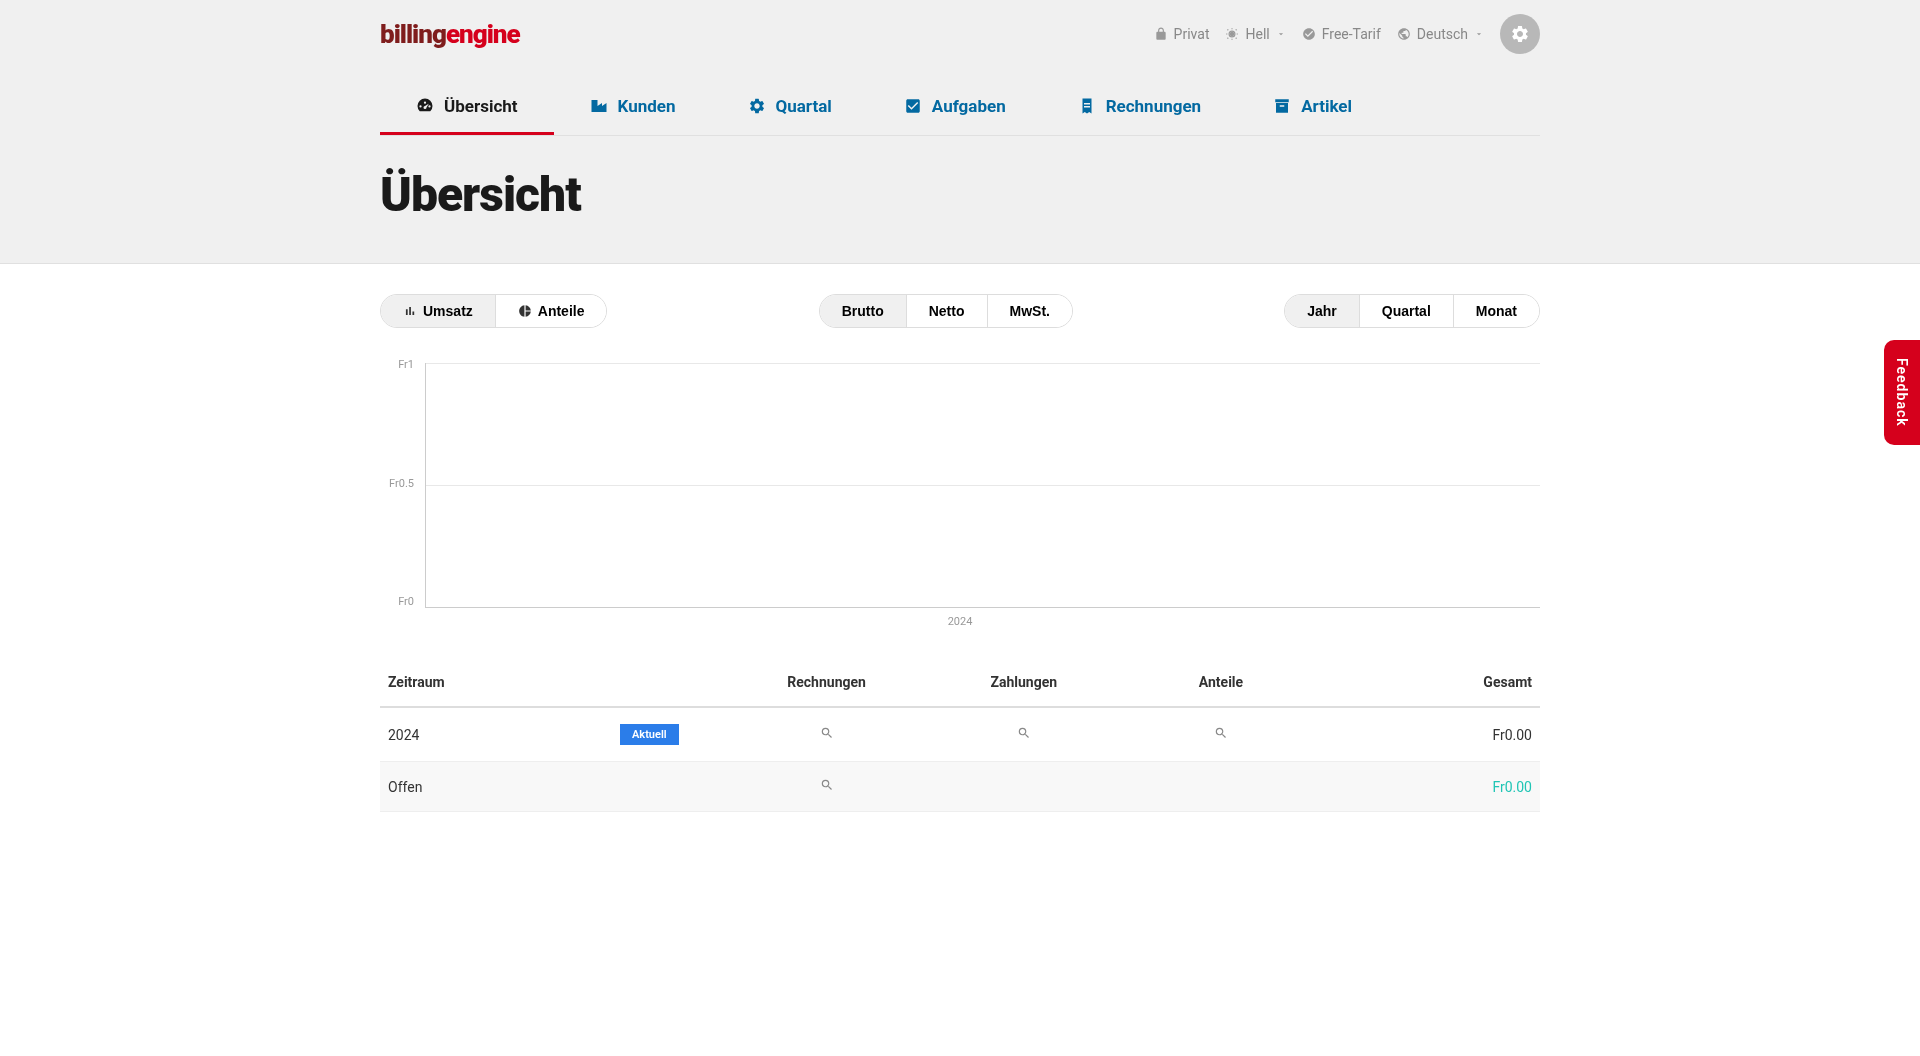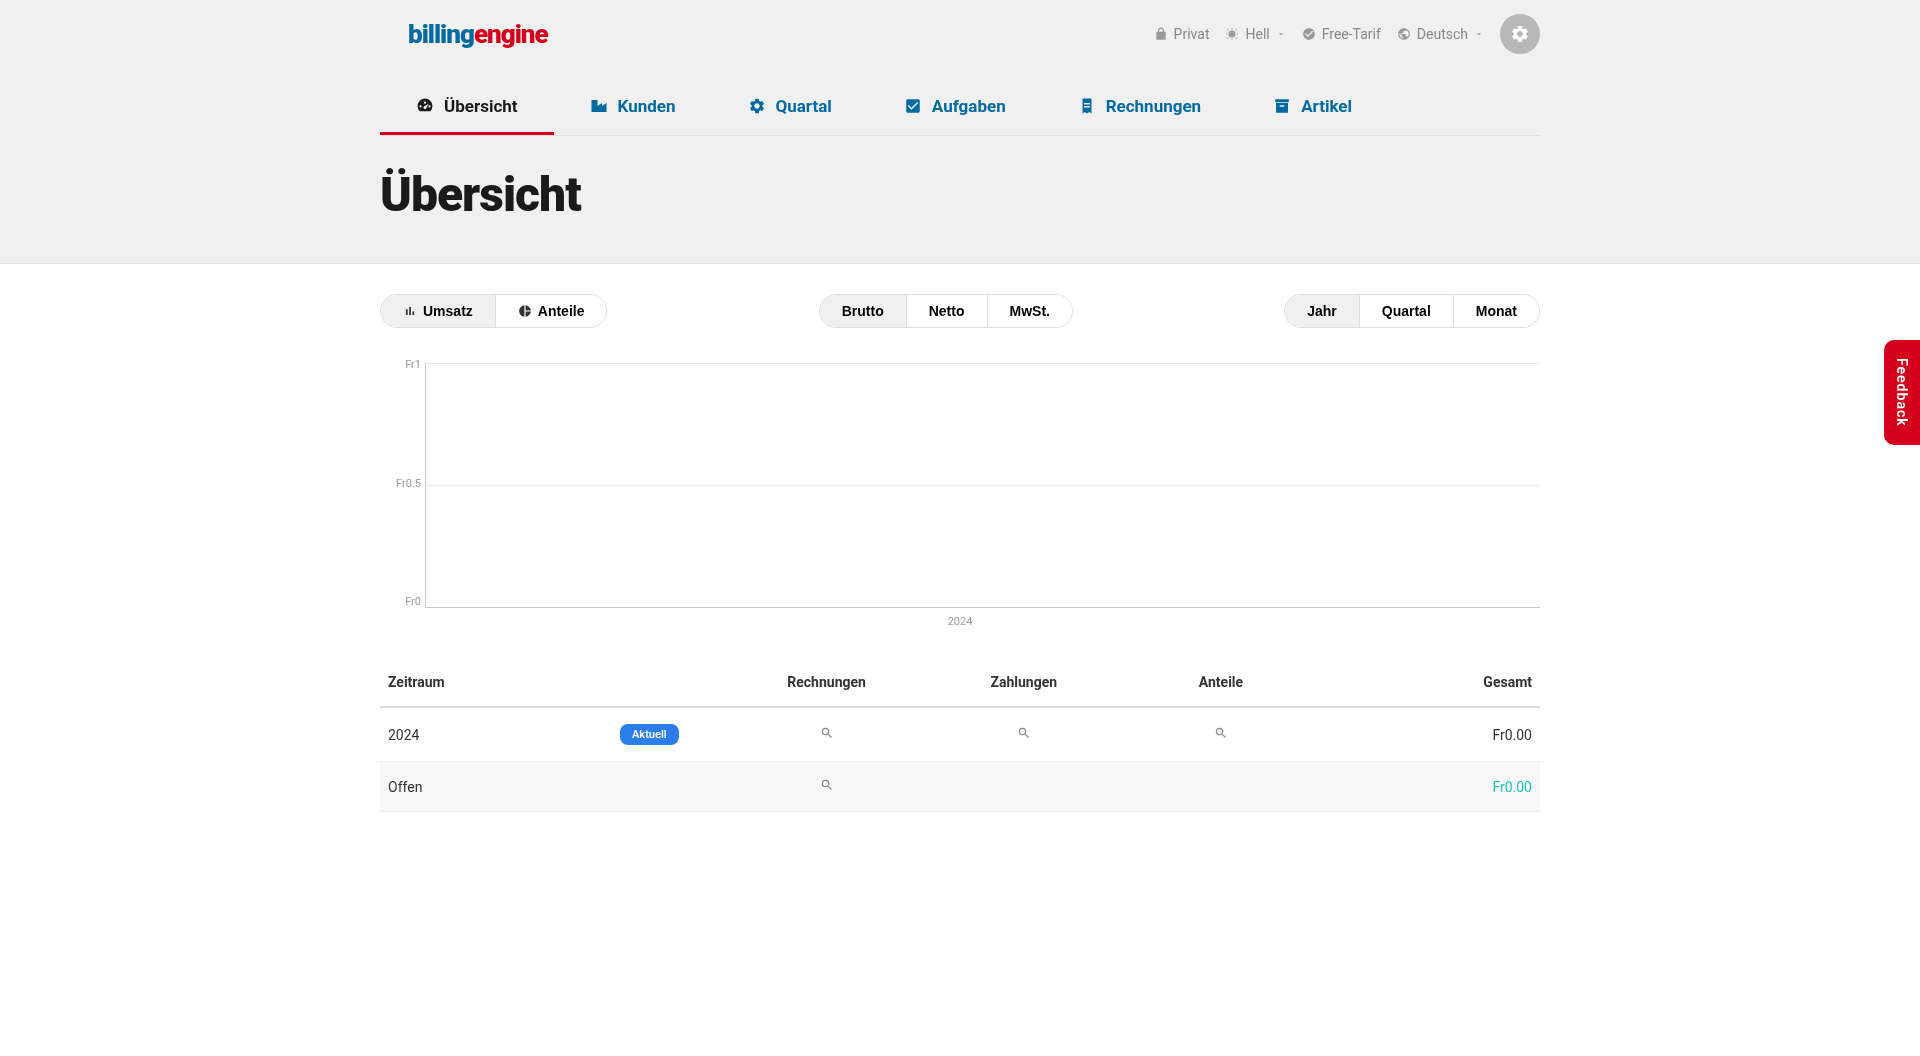--- a/index.html
+++ b/index.html
@@ -32,22 +32,21 @@
   padding: 14px 0 0 0;
 }
 
 .logo {
   font-size: 26px;
   font-weight: 900;
   letter-spacing: -1px;
 }
 
 .logo-billing {
-  color: #0369a1;
-  margin-left: 28px;
+  color: #7f1d1d;
 }
 
 .logo-engine {
   color: #d5001c;
 }
 
 .top-links {
   display: flex;
   align-items: center;
   gap: 16px;
@@ -169,21 +168,21 @@
 }
 
 .chart-area {
   position: relative;
   height: 270px;
   margin-bottom: 30px;
 }
 
 .chart-y-axis {
   position: absolute;
-  left: 7px;
+  left: 0;
   top: 0;
   bottom: 20px;
   width: 40px;
   display: flex;
   flex-direction: column;
   justify-content: space-between;
   font-size: 11px;
   color: #999;
   text-align: right;
   padding-right: 6px;
@@ -250,21 +249,21 @@
 .data-table tr.footer-row td {
   font-weight: 400;
 }
 
 .badge-blue {
   display: inline-block;
   background: #2b7de9;
   color: white;
   font-size: 11px;
   padding: 4px 12px;
-  border-radius: 8px;
+  border-radius: 0;
   font-weight: 600;
 }
 
 .search-icon-cell svg {
   width: 14px;
   height: 14px;
   fill: #888;
   cursor: pointer;
 }
 

